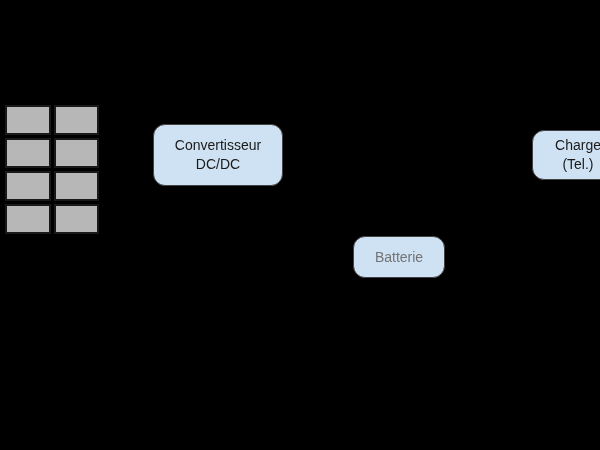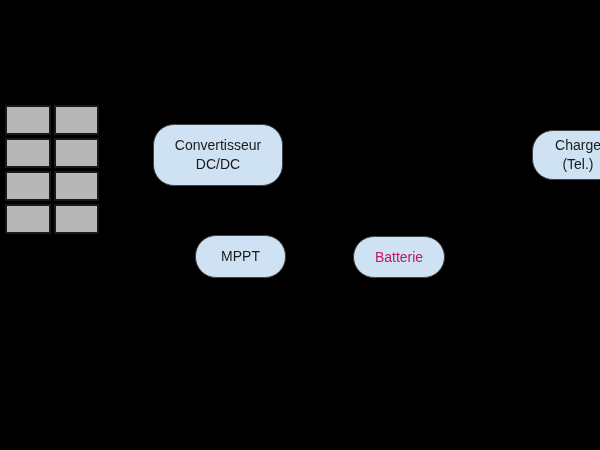--- a/index.html
+++ b/index.html
@@ -31,21 +31,21 @@
   }
   .solar-cell {
     box-sizing: border-box;
     border: 2px solid #191919;
     background: #b7b7b7;
   }
   
   .node {
     position: absolute;
     box-sizing: border-box;
-    border-radius: 21px;
+    border-radius: 12px;
     border: 1.5px solid #424242;
     background: #cfe2f3;
     color: #1a1a1a;
     display: flex;
     align-items: center;
     justify-content: center;
     text-align: center;
     font-size: 14px;
     line-height: 1.35;
     white-space: pre-line;
@@ -76,21 +76,18 @@
     <span>Convertisseur
 DC/DC</span>
   </div>
 
 
   <div class="node node-charge" style="background: rgb(207, 226, 243); border-color: rgb(66, 66, 66); color: rgb(26, 26, 26); margin-left: 36px;">
     <span>Charge
 (Tel.)</span>
   </div>
 
-  <div class="node node-mppt" style="background: rgb(207, 226, 243); border-color: rgb(66, 66, 66); color: rgb(26, 26, 26);">
-    <span>MPPT</span>
-  </div>
 
-  <div class="node node-batterie" style="background: rgb(207, 226, 243); border-color: rgb(66, 66, 66); color: #be185d;">
+  <div class="node node-batterie" style="background: rgb(207, 226, 243); border-color: rgb(66, 66, 66); color: #737373;">
     <span>Batterie</span>
   </div>
 
 </div>
 
 </body></html>

